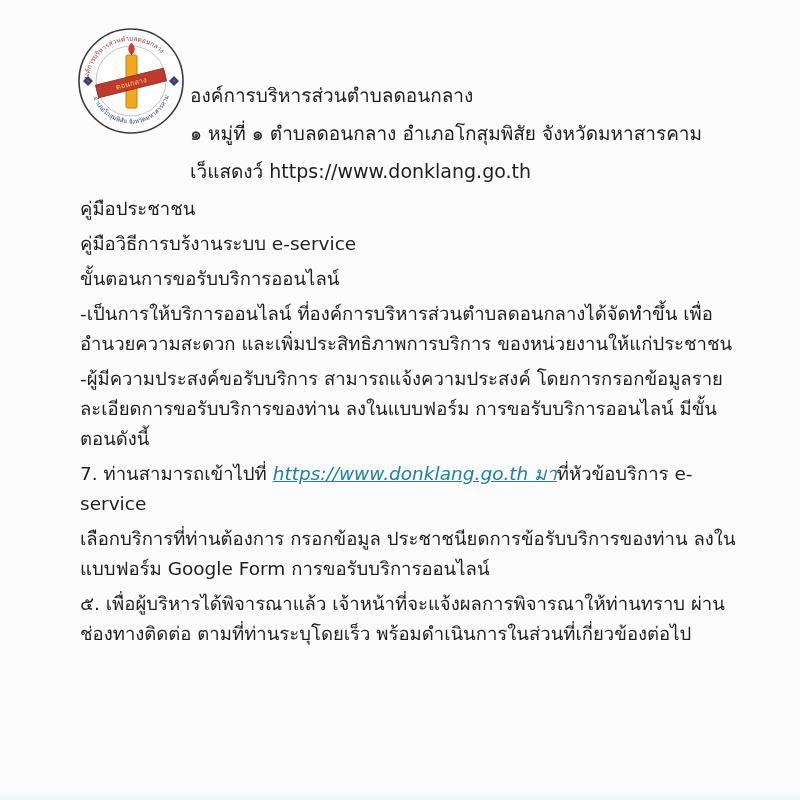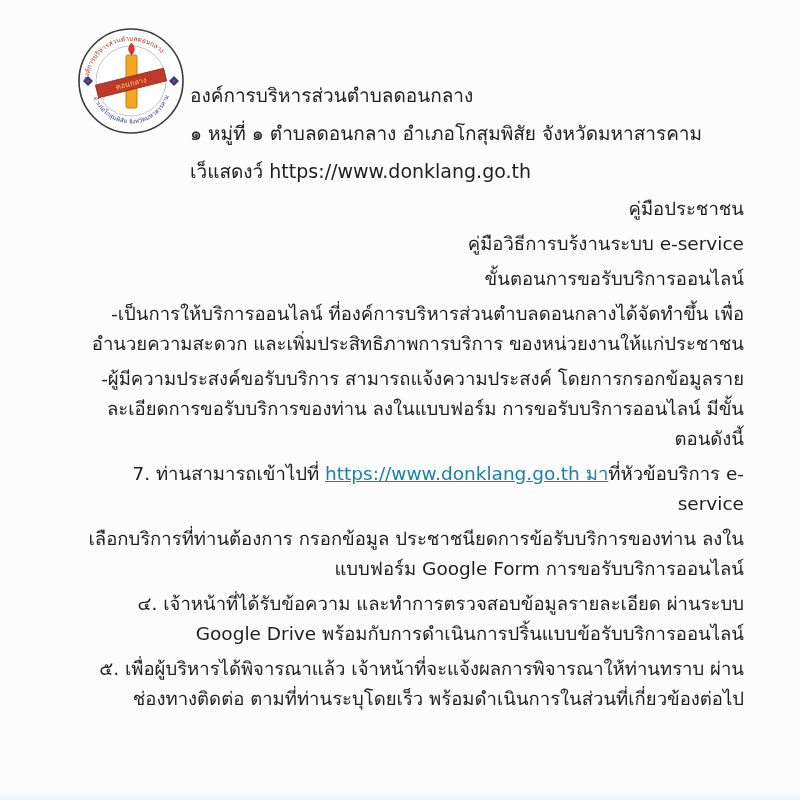--- a/index.html
+++ b/index.html
@@ -14,23 +14,23 @@
   }
   .header {
     position:absolute; left:190px; top:84px; width:560px;
     font-size:19px; line-height:22px;
   }
   .header .line { margin:0 0 16px 0; white-space:nowrap; }
   .body-content {
     position:absolute; left:80px; top:194px; width:664px;
     font-size:18.5px; line-height:30px;
   }
-  .body-content p { margin:0 0 5px 0;text-align:right; }
+  .body-content p { margin:0 0 5px 0; }
   a.link {
-    color:#1b80aa; text-decoration:underline; cursor:pointer;
+    color:#1b80aa; text-decoration:underline; cursor:pointer;font-style:italic;
   }
   .scan-edge {
     position:absolute; left:0; right:0; bottom:0; height:8px;
     background:linear-gradient(180deg, rgba(240,244,246,0) 0%, #eef3f5 100%);
   }
 </style>
 </head>
 <body>
 
 <div class="page">
@@ -80,18 +80,17 @@
     <p>คู่มือประชาชน</p>
     <p>คู่มือวิธีการบร้งานระบบ e-service</p>
     <p>ขั้นตอนการขอรับบริการออนไลน์</p>
 
     <p>-เป็นการให้บริการออนไลน์ ที่องค์การบริหารส่วนตำบลดอนกลางได้จัดทำขึ้น เพื่ออำนวยความสะดวก และเพิ่มประสิทธิภาพการบริการ ของหน่วยงานให้แก่ประชาชน</p>
     <p>-ผู้มีความประสงค์ขอรับบริการ สามารถแจ้งความประสงค์ โดยการกรอกข้อมูลรายละเอียดการขอรับบริการของท่าน ลงในแบบฟอร์ม การขอรับบริการออนไลน์ มีขั้นตอนดังนี้</p>
 
     <p><span>7. ท่านสามารถเข้าไปที่ </span><a class="link" href="#">https://www.donklang.go.th มา</a><span>ที่หัวข้อบริการ e-service</span></p>
 
     <p>เลือกบริการที่ท่านต้องการ กรอกข้อมูล ประชาชนียดการข้อรับบริการของท่าน ลงในแบบฟอร์ม Google Form การขอรับบริการออนไลน์</p>
-    <p>๔.  เจ้าหน้าที่ได้รับข้อความ และทำการตรวจสอบข้อมูลรายละเอียด ผ่านระบบ Google Drive พร้อมกับการดำเนินการปริ้นแบบข้อรับบริการออนไลน์</p>
     <p>๕.  เพื่อผู้บริหารได้พิจารณาแล้ว เจ้าหน้าที่จะแจ้งผลการพิจารณาให้ท่านทราบ ผ่านช่องทางติดต่อ ตามที่ท่านระบุโดยเร็ว พร้อมดำเนินการในส่วนที่เกี่ยวข้องต่อไป</p>
   </div>
 
   <div class="scan-edge"></div>
 </div>
 
 </body></html>

